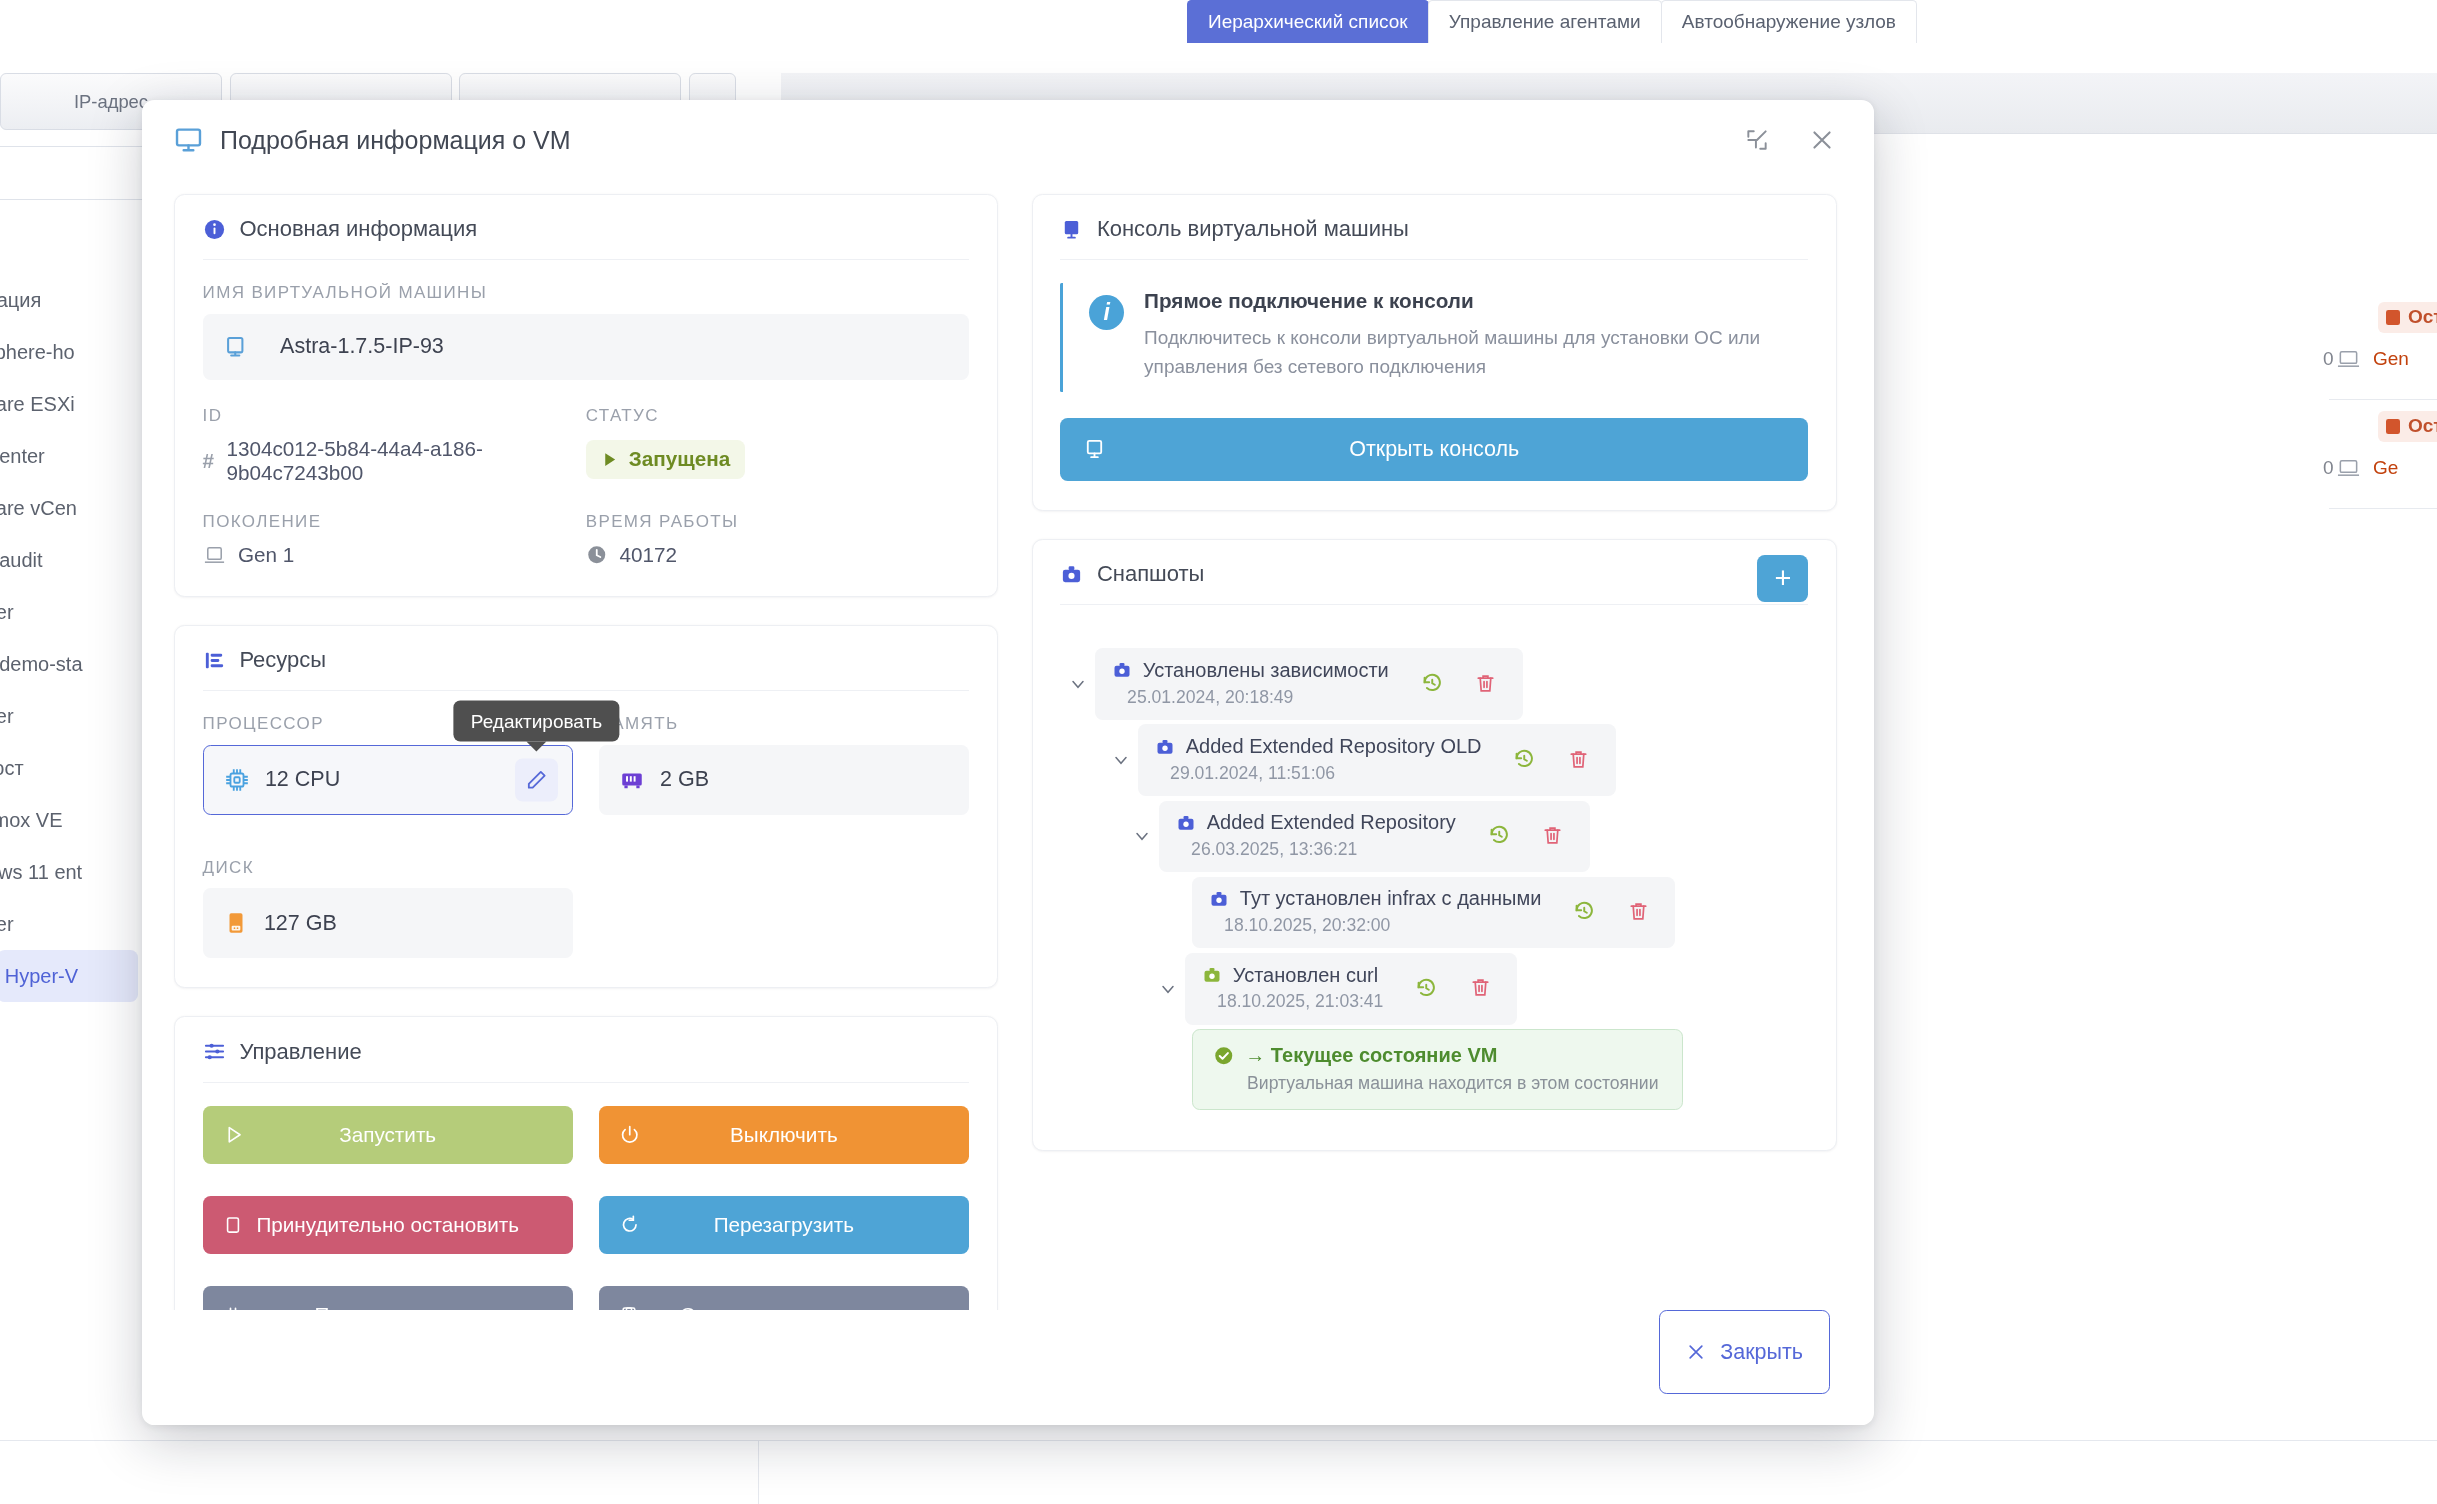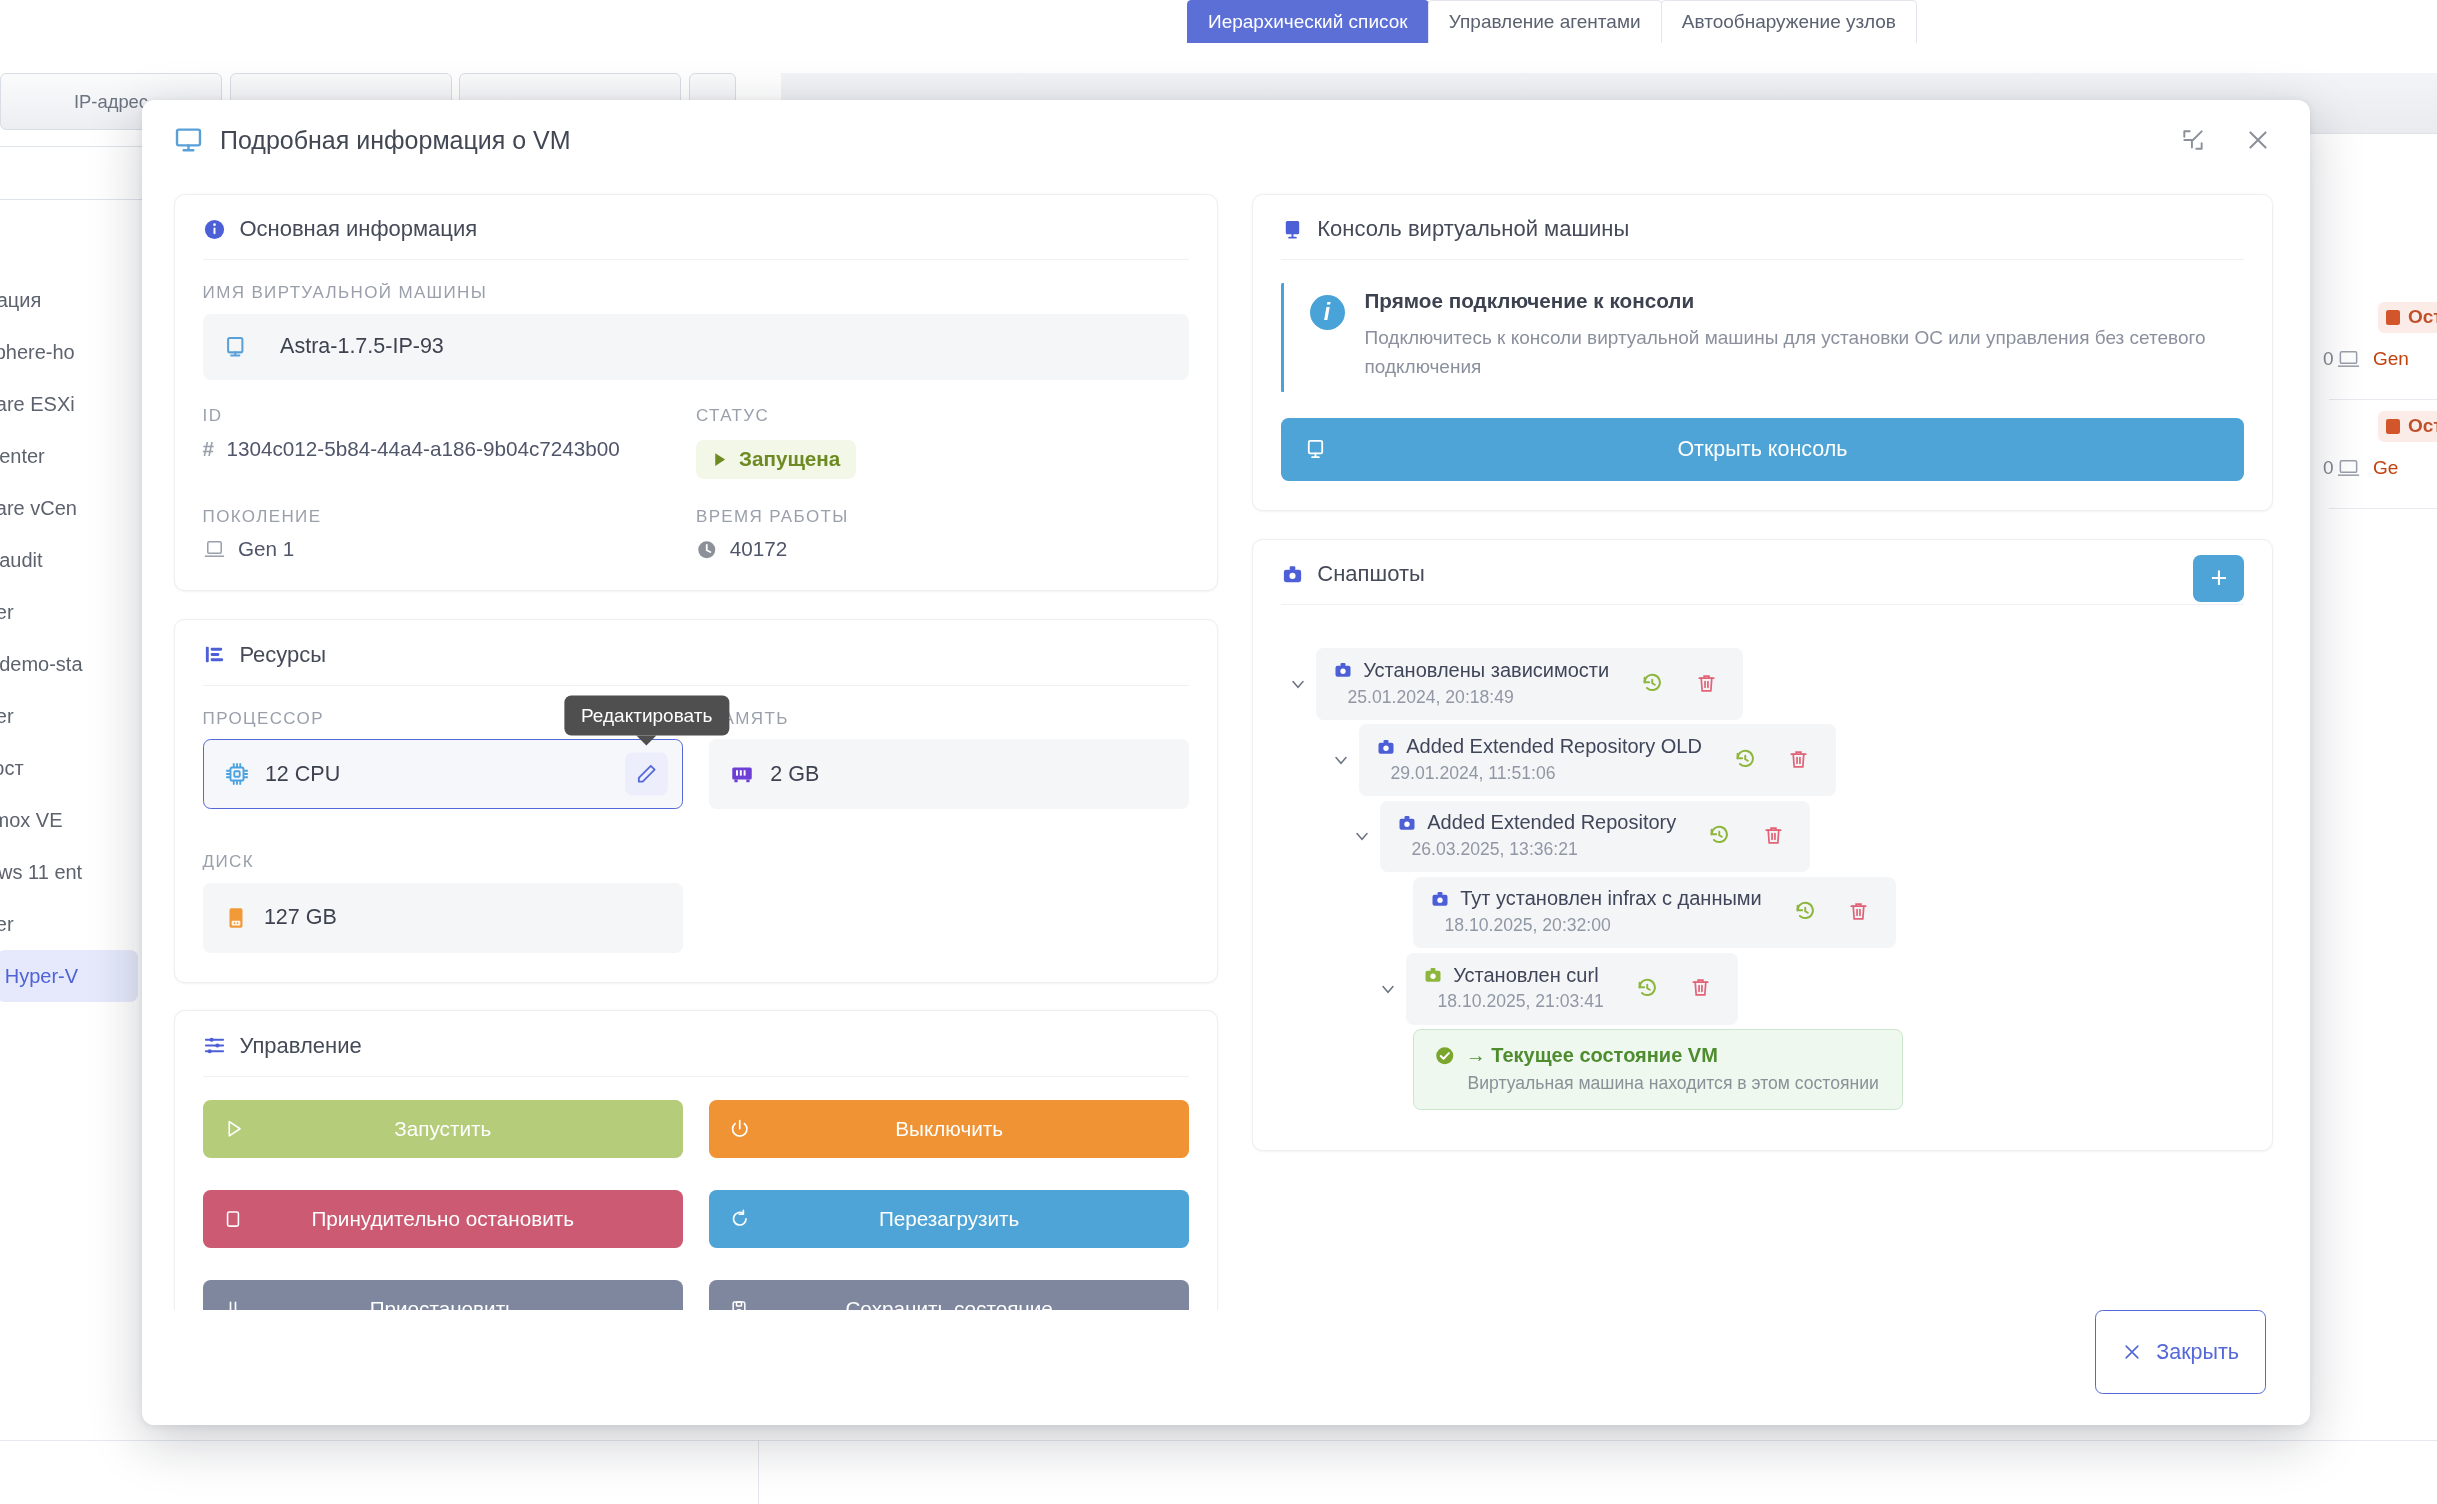--- a/index.html
+++ b/index.html
@@ -79,21 +79,21 @@
   .bg-gen { position: absolute; top: 57px; left: 8px; display: flex; align-items: center; gap: 13px;
             font-size: 19px; color: #c2410c; white-space: nowrap; }
   .bg-num { position: absolute; top: 57px; left: -6.1px; font-size: 19px; color: #81858f; }
 
   .bg-divider-v { position: absolute; top: 1440px; left: 0; width: 100%; height: 0.8px; background: #e5e8ee; }
   .bg-divider-col { position: absolute; top: 1440px; left: 758px; width: 0.8px; height: 64px; background: #e5e8ee; }
 
   
   #modal {
     position: absolute; left: 142px; top: 100px;
-    width: 2168px; height: 1325px;
+    width: 1732px; height: 1325px;
     background: #ffffff; border-radius: 12.3px;
     box-shadow: 0 15.3px 54px rgba(20,25,40,.22), 0 1.5px 7.7px rgba(20,25,40,.08);
     display: flex; flex-direction: column;
     overflow: hidden;
   }
 
   .modal-head {
     height: 80px; display: flex; align-items: center;
     padding: 0 37px 0 32px; position: relative;
   }

